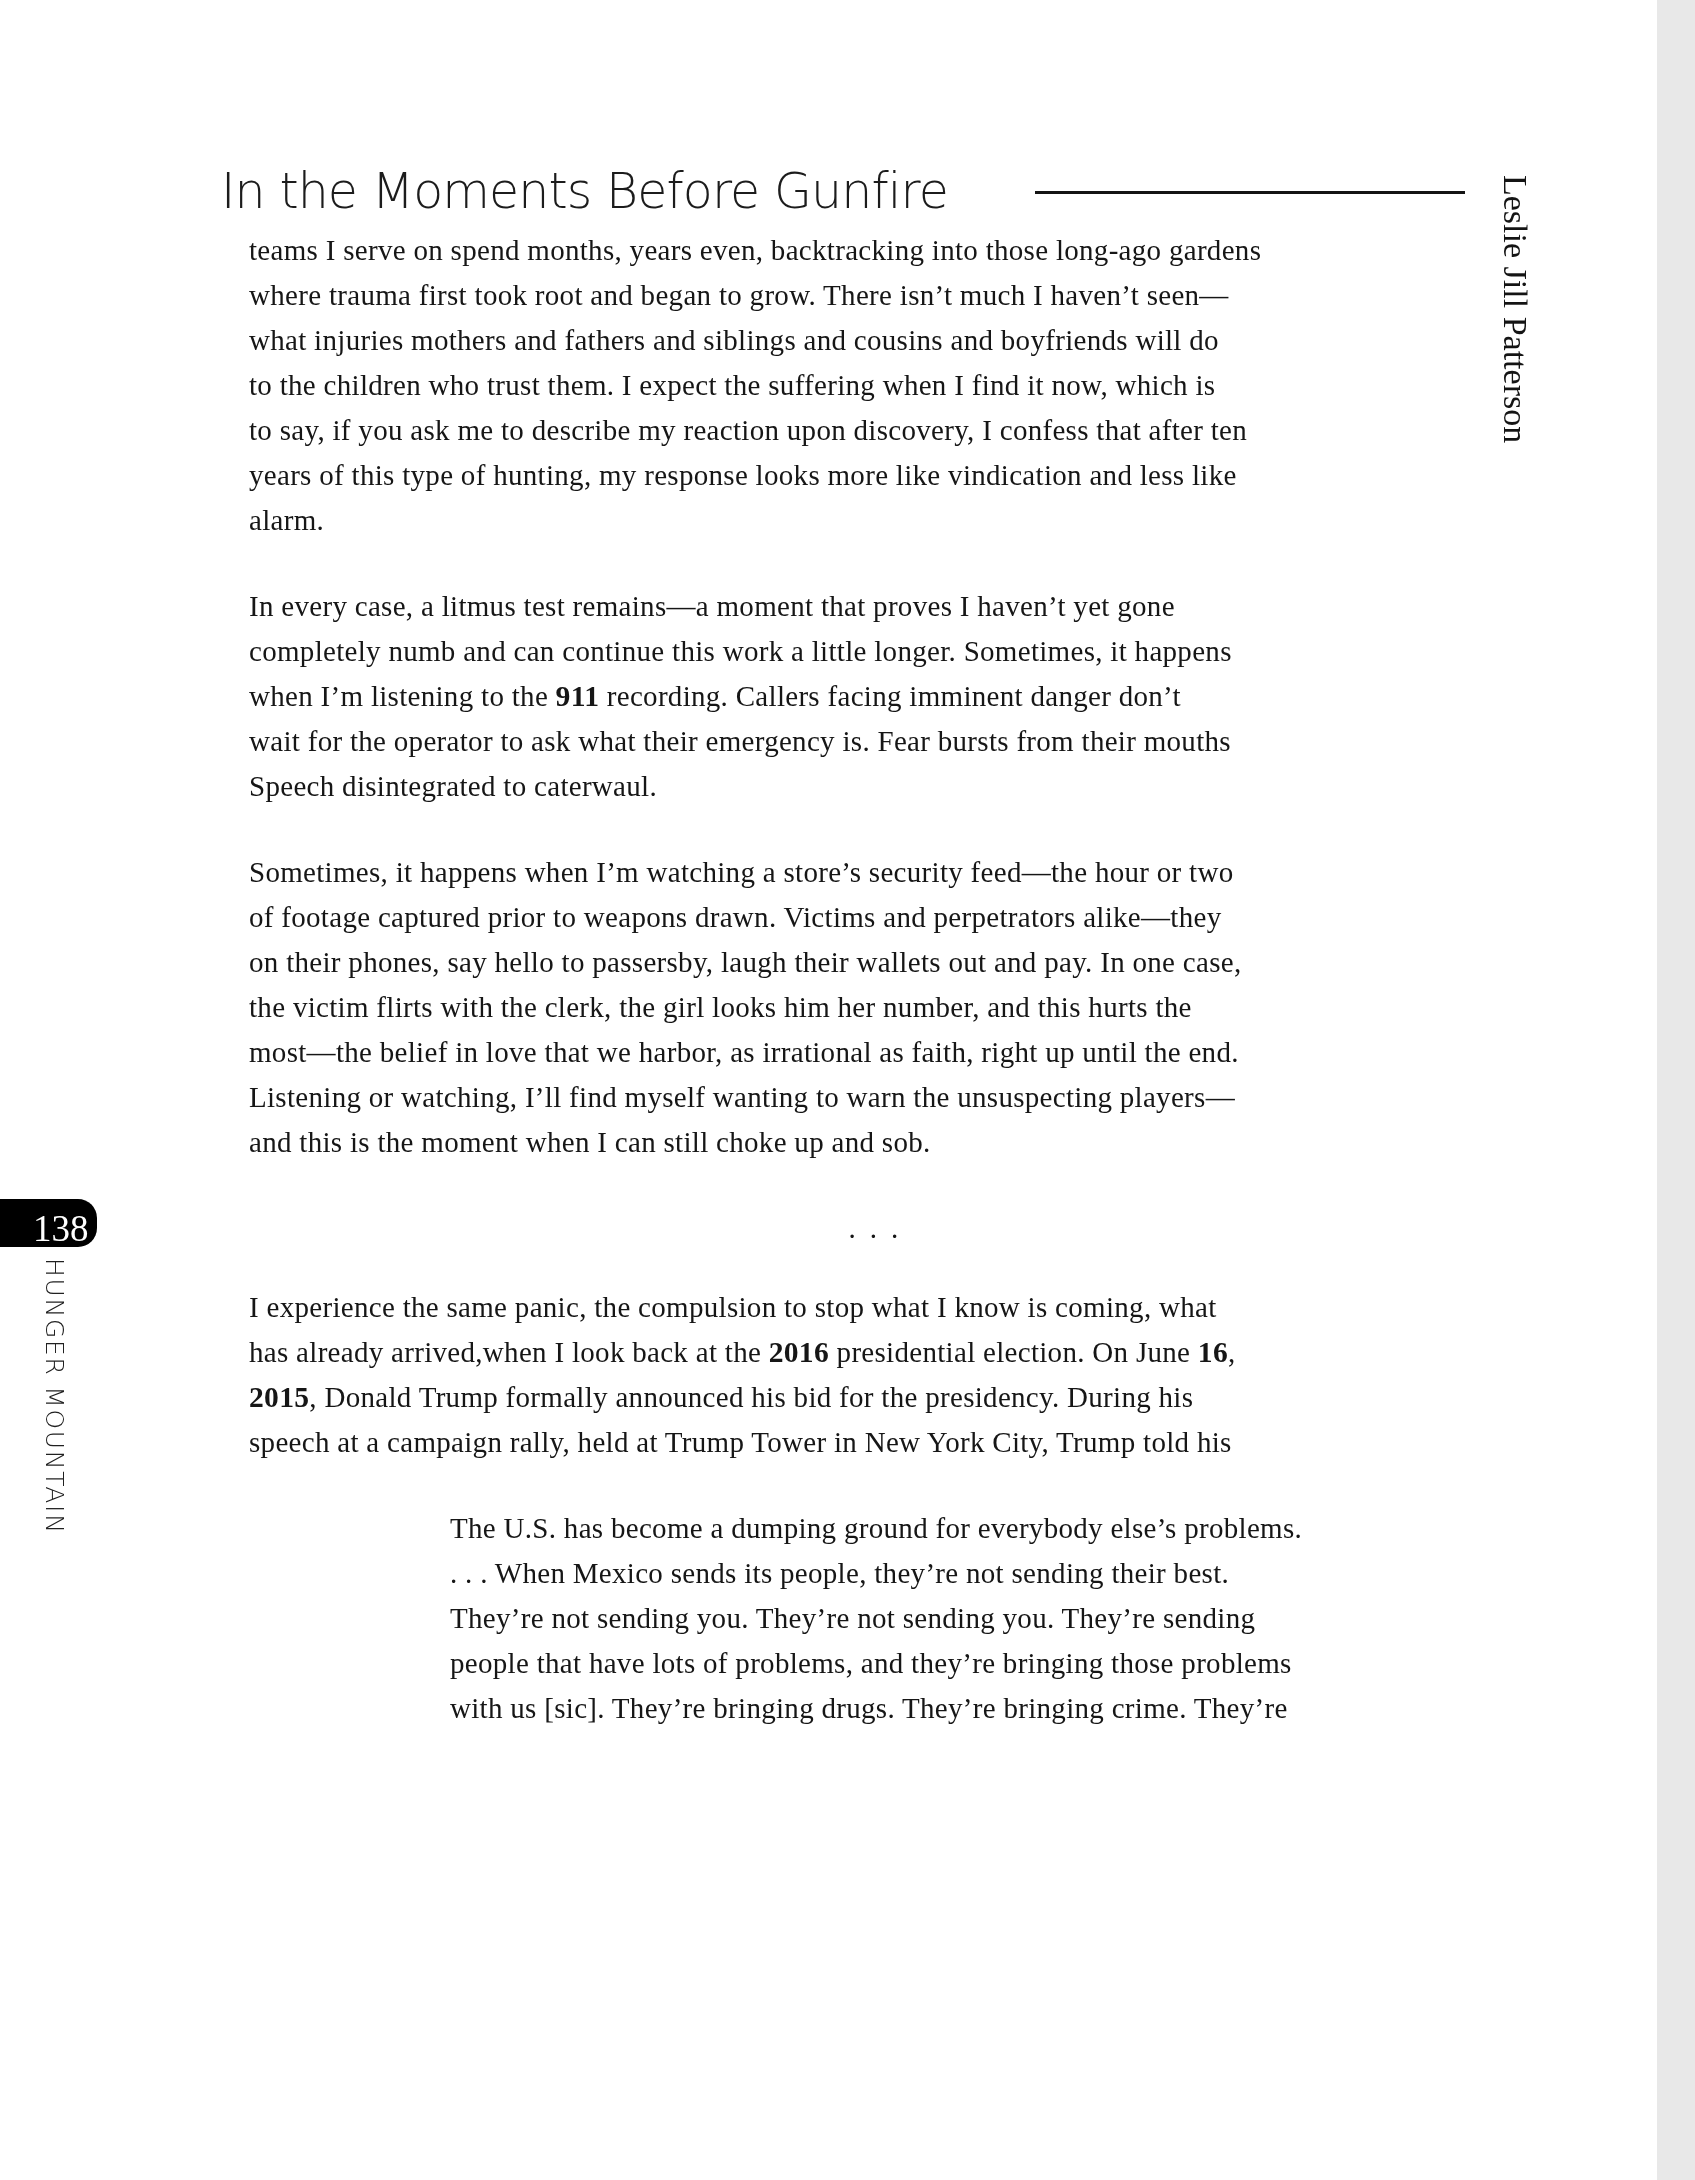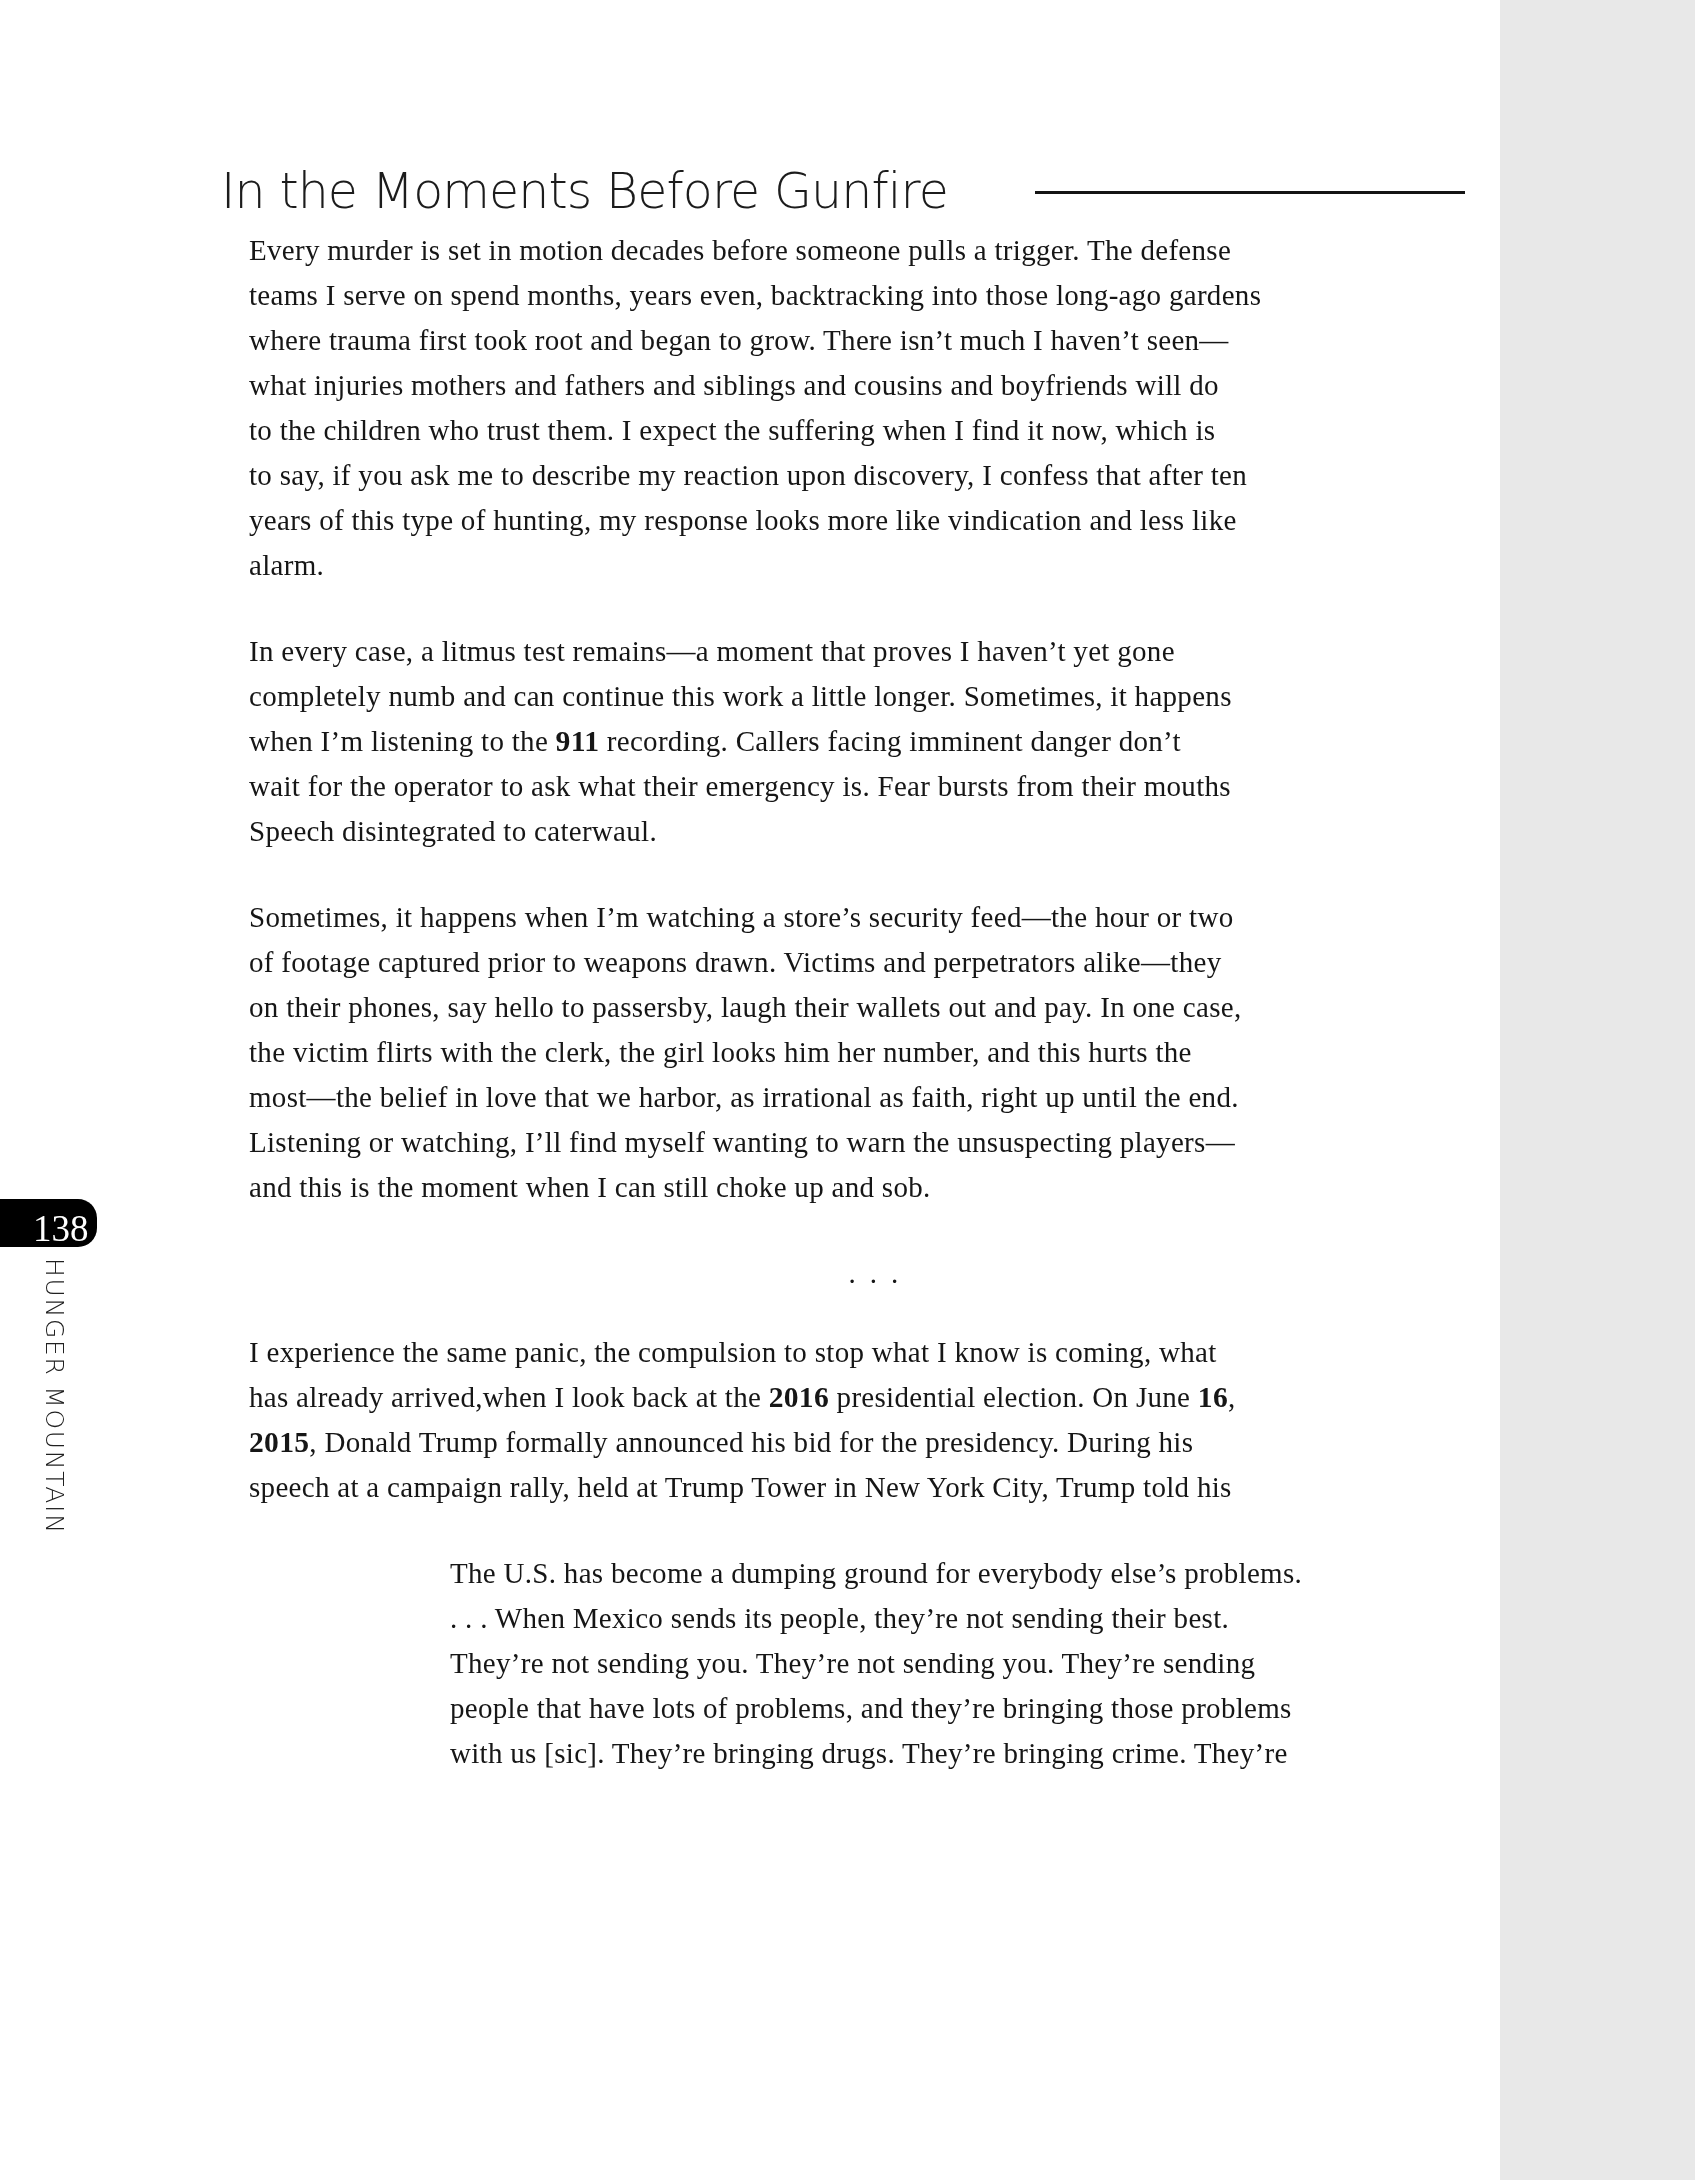--- a/index.html
+++ b/index.html
@@ -1,18 +1,18 @@
 <!DOCTYPE html>
 <html style="font-size:13.6px"><head>
 <meta charset="utf-8">
 <style>
   html, body { margin: 0; padding: 0; background: #e8e8e8; }
   .page {
     position: relative;
-    width: 1500px;
+    width: 1657px;
     height: 2181px;
     background: #ffffff;
     overflow: hidden;
     color: #151515;
   }
   .title {
     position: absolute;
     left: 221px;
     top: 164px;
     margin: 0;
@@ -117,21 +117,20 @@
 
   <div class="page-badge">
     <span>138</span>
   </div>
 
   <div class="journal-vertical">HUNGER MOUNTAIN</div>
 
   <div class="body-col">
 
     <div class="para">
-        <div class="line">Every murder is set in motion decades before someone pulls a trigger. The defense</div>
         <div class="line">teams I serve on spend months, years even, backtracking into those long-ago gardens</div>
         <div class="line">where trauma first took root and began to grow. There isn’t much I haven’t seen—</div>
         <div class="line">what injuries mothers and fathers and siblings and cousins and boyfriends will do</div>
         <div class="line">to the children who trust them. I expect the suffering when I find it now, which is</div>
         <div class="line">to say, if you ask me to describe my reaction upon discovery, I confess that after ten</div>
         <div class="line">years of this type of hunting, my response looks more like vindication and less like</div>
         <div class="line">alarm.</div>
       </div>
 
     <div class="para">

